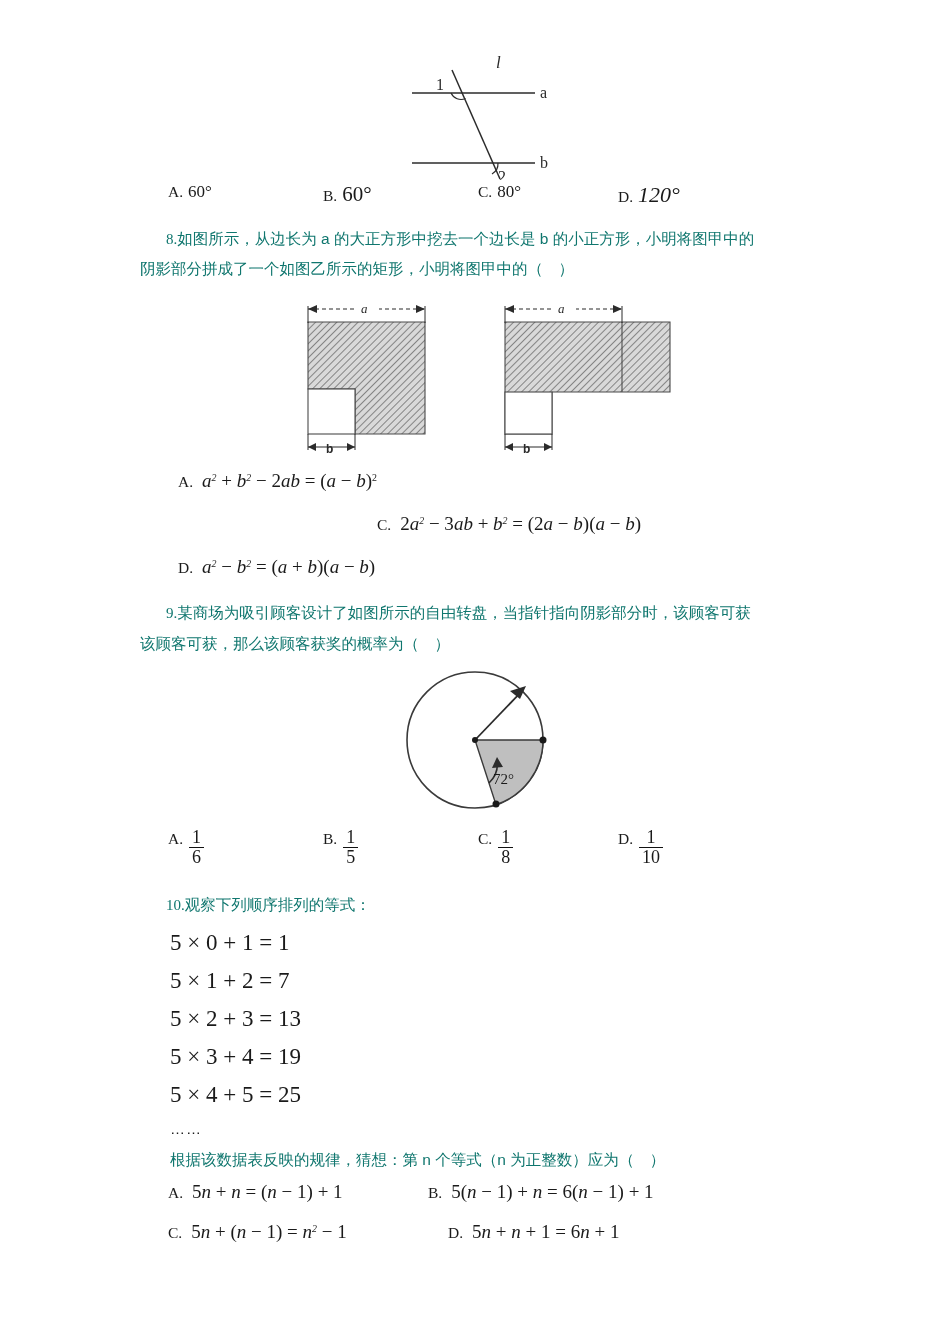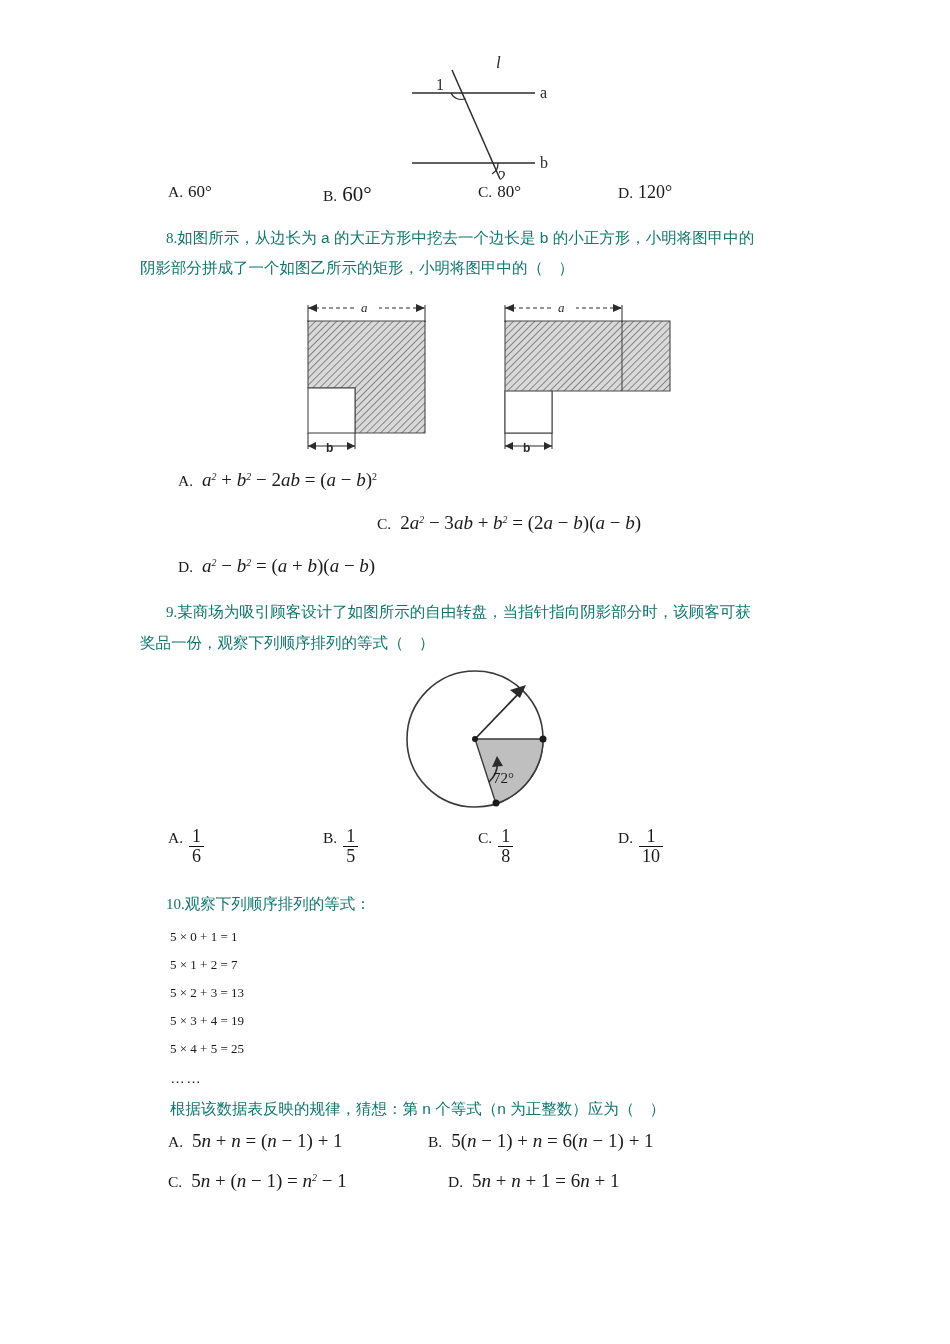--- a/index.html
+++ b/index.html
@@ -77,21 +77,21 @@
     top: -1px;
   }
   .frac .num { padding: 0 3px; }
   .frac .den { padding: 0 3px; border-top: 1.2px solid #111; }
 
   
   .fig { position: relative; }
 
   .eqline {
     font-family: "Liberation Serif", serif;
-    font-size: 13px;
+    font-size: 23px;
     margin: 0 0 12px 0;
     padding-left: 30px;
   }
   .dots {
     font-family: "Liberation Sans", sans-serif;
     font-size: 15px;
     letter-spacing: 1px;
     padding-left: 30px;
   }
 </style>
@@ -130,21 +130,21 @@
       <div class="opt" style="width:155px;">
         <span class="opt-label">B.</span>
         <span class="mr" style="font-size:21px;">60°</span>
       </div>
       <div class="opt" style="width:140px;">
         <span class="opt-label">C.</span>
         <span class="mr" style="font-size:17px;">80°</span>
       </div>
       <div class="opt">
         <span class="opt-label">D.</span>
-        <span class="mr" style="font-size:18px;">120°</span>
+        <span class="mr" style="font-size:22px;font-style:italic;">120°</span>
       </div>
     </div>
 
     <div class="qtext" style="margin-top:16px;">
       <div class="indent">
         <span class="qnum">8.</span><span>如图所示，从边长为 a 的大正方形中挖去一个边长是 b 的小正方形，小明将图甲中的</span>
       </div>
       <div>阴影部分拼成了一个如图乙所示的矩形，小明将图甲中的（　）</div>
     </div>
 
@@ -230,21 +230,21 @@
           <span class="m">a</span><span class="m sup">2</span><span class="mr"> − </span><span class="m">b</span><span class="m sup">2</span><span class="mr"> = (</span><span class="m">a</span><span class="mr"> + </span><span class="m">b</span><span class="mr">)(</span><span class="m">a</span><span class="mr"> − </span><span class="m">b</span><span class="mr">)</span>
         </span>
         
       </div>
     </div>
 
     <div class="qtext" style="margin-top:20px;">
       <div class="indent">
         <span class="qnum">9.</span><span>某商场为吸引顾客设计了如图所示的自由转盘，当指针指向阴影部分时，该顾客可获</span>
       </div>
-      <div>奖品一份，观察下列顺序排列的等式（　）</div>
+      <div>该顾客可获，那么该顾客获奖的概率为（　）</div>
     </div>
 
     <div class="fig" style="height:160px; margin-top:6px;">
       <svg width="700" height="160" viewBox="0 0 700 160">
 
         <circle cx="335" cy="75" r="68" fill="#ffffff" stroke="#3a3a3a" stroke-width="1.6"></circle>
 
         <path d="M 335,75 L 403,75 A 68,68 0 0 1 356,139.6 Z" fill="#bfbfbf" stroke="#3a3a3a" stroke-width="1.4"></path>
 
         <line x1="335" y1="75" x2="383" y2="25" stroke="#2b2b2b" stroke-width="1.8"></line>

